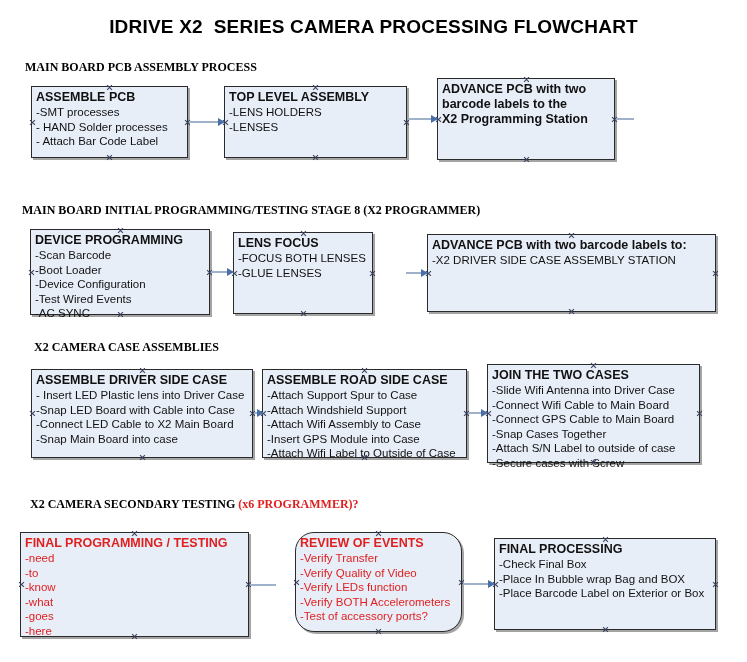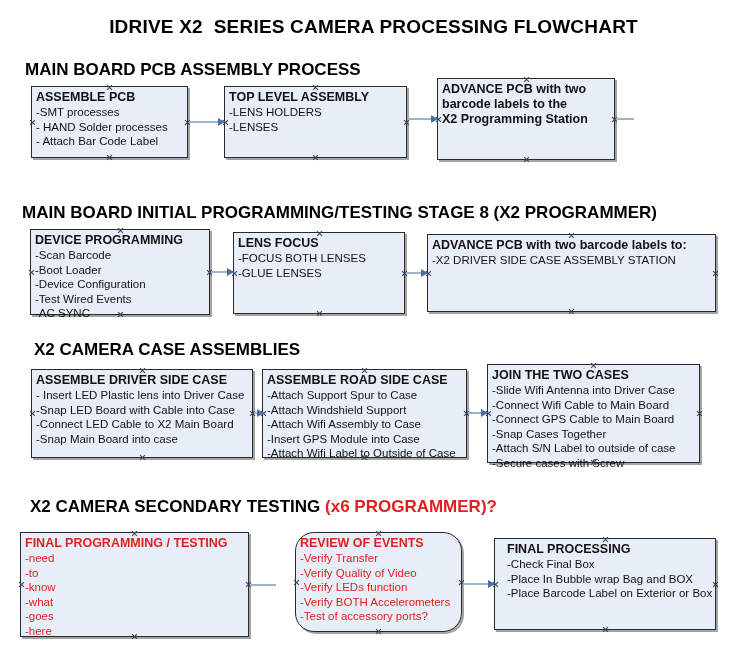--- a/index.html
+++ b/index.html
@@ -29,24 +29,25 @@
     width: 747px;
     text-align: center;
     font-size: 19px;
     font-weight: bold;
     color: #000000;
     letter-spacing: 0.2px;
     white-space: pre;
   }
   .section-title {
     position: absolute;
-    font-size: 17px;
+    font-size: 12px;
     font-weight: bold;
     color: #000000;
     white-space: pre;
+    font-family: Liberation Serif, serif;
   }
   .section-title .accent {
     color: #e01f1f;
   }
 
   
   .box {
     position: absolute;
     background: #e8eef8;
     border: 1px solid #2a2a2a;
@@ -183,21 +184,21 @@
       <div class="box-line">-Device Configuration</div>
       <div class="box-line">-Test Wired Events</div>
       <div class="box-line">-AC SYNC</div>
     </div>
     <span class="handle" style="left:50%; top:0;"></span>
     <span class="handle" style="left:50%; top:100%;"></span>
     <span class="handle" style="left:0; top:50%;"></span>
     <span class="handle" style="left:100%; top:50%;"></span>
   </div>
 
-  <div class="box" style="left:233px; top:232px; width:172px; height:82px;">
+  <div class="box" style="left:233px; top:232px; width:140px; height:82px;">
     <div class="box-inner">
       <div class="box-head head-lg">LENS FOCUS</div>
       <div class="box-line">-FOCUS BOTH LENSES</div>
       <div class="box-line">-GLUE LENSES</div>
     </div>
     <span class="handle" style="left:50%; top:0;"></span>
     <span class="handle" style="left:50%; top:100%;"></span>
     <span class="handle" style="left:0; top:50%;"></span>
     <span class="handle" style="left:100%; top:50%;"></span>
   </div>
@@ -300,21 +301,21 @@
       <div class="box-line">-Verify LEDs function</div>
       <div class="box-line">-Verify BOTH Accelerometers</div>
       <div class="box-line">-Test of accessory ports?</div>
     </div>
     <span class="handle" style="left:50%; top:0;"></span>
     <span class="handle" style="left:50%; top:100%;"></span>
     <span class="handle" style="left:0; top:50%;"></span>
     <span class="handle" style="left:100%; top:50%;"></span>
   </div>
 
-  <div class="box" style="left:494px; top:538px; width:222px; height:92px;padding-left:8px;">
+  <div class="box" style="left:494px; top:538px; width:222px; height:92px;">
     <div class="box-inner">
       <div class="box-head head-lg">FINAL PROCESSING</div>
       <div class="box-line"> -Check Final Box</div>
       <div class="box-line">-Place In Bubble wrap Bag and BOX</div>
       <div class="box-line">-Place Barcode Label on Exterior or Box</div>
     </div>
     <span class="handle" style="left:50%; top:0;"></span>
     <span class="handle" style="left:50%; top:100%;"></span>
     <span class="handle" style="left:0; top:50%;"></span>
     <span class="handle" style="left:100%; top:50%;"></span>

